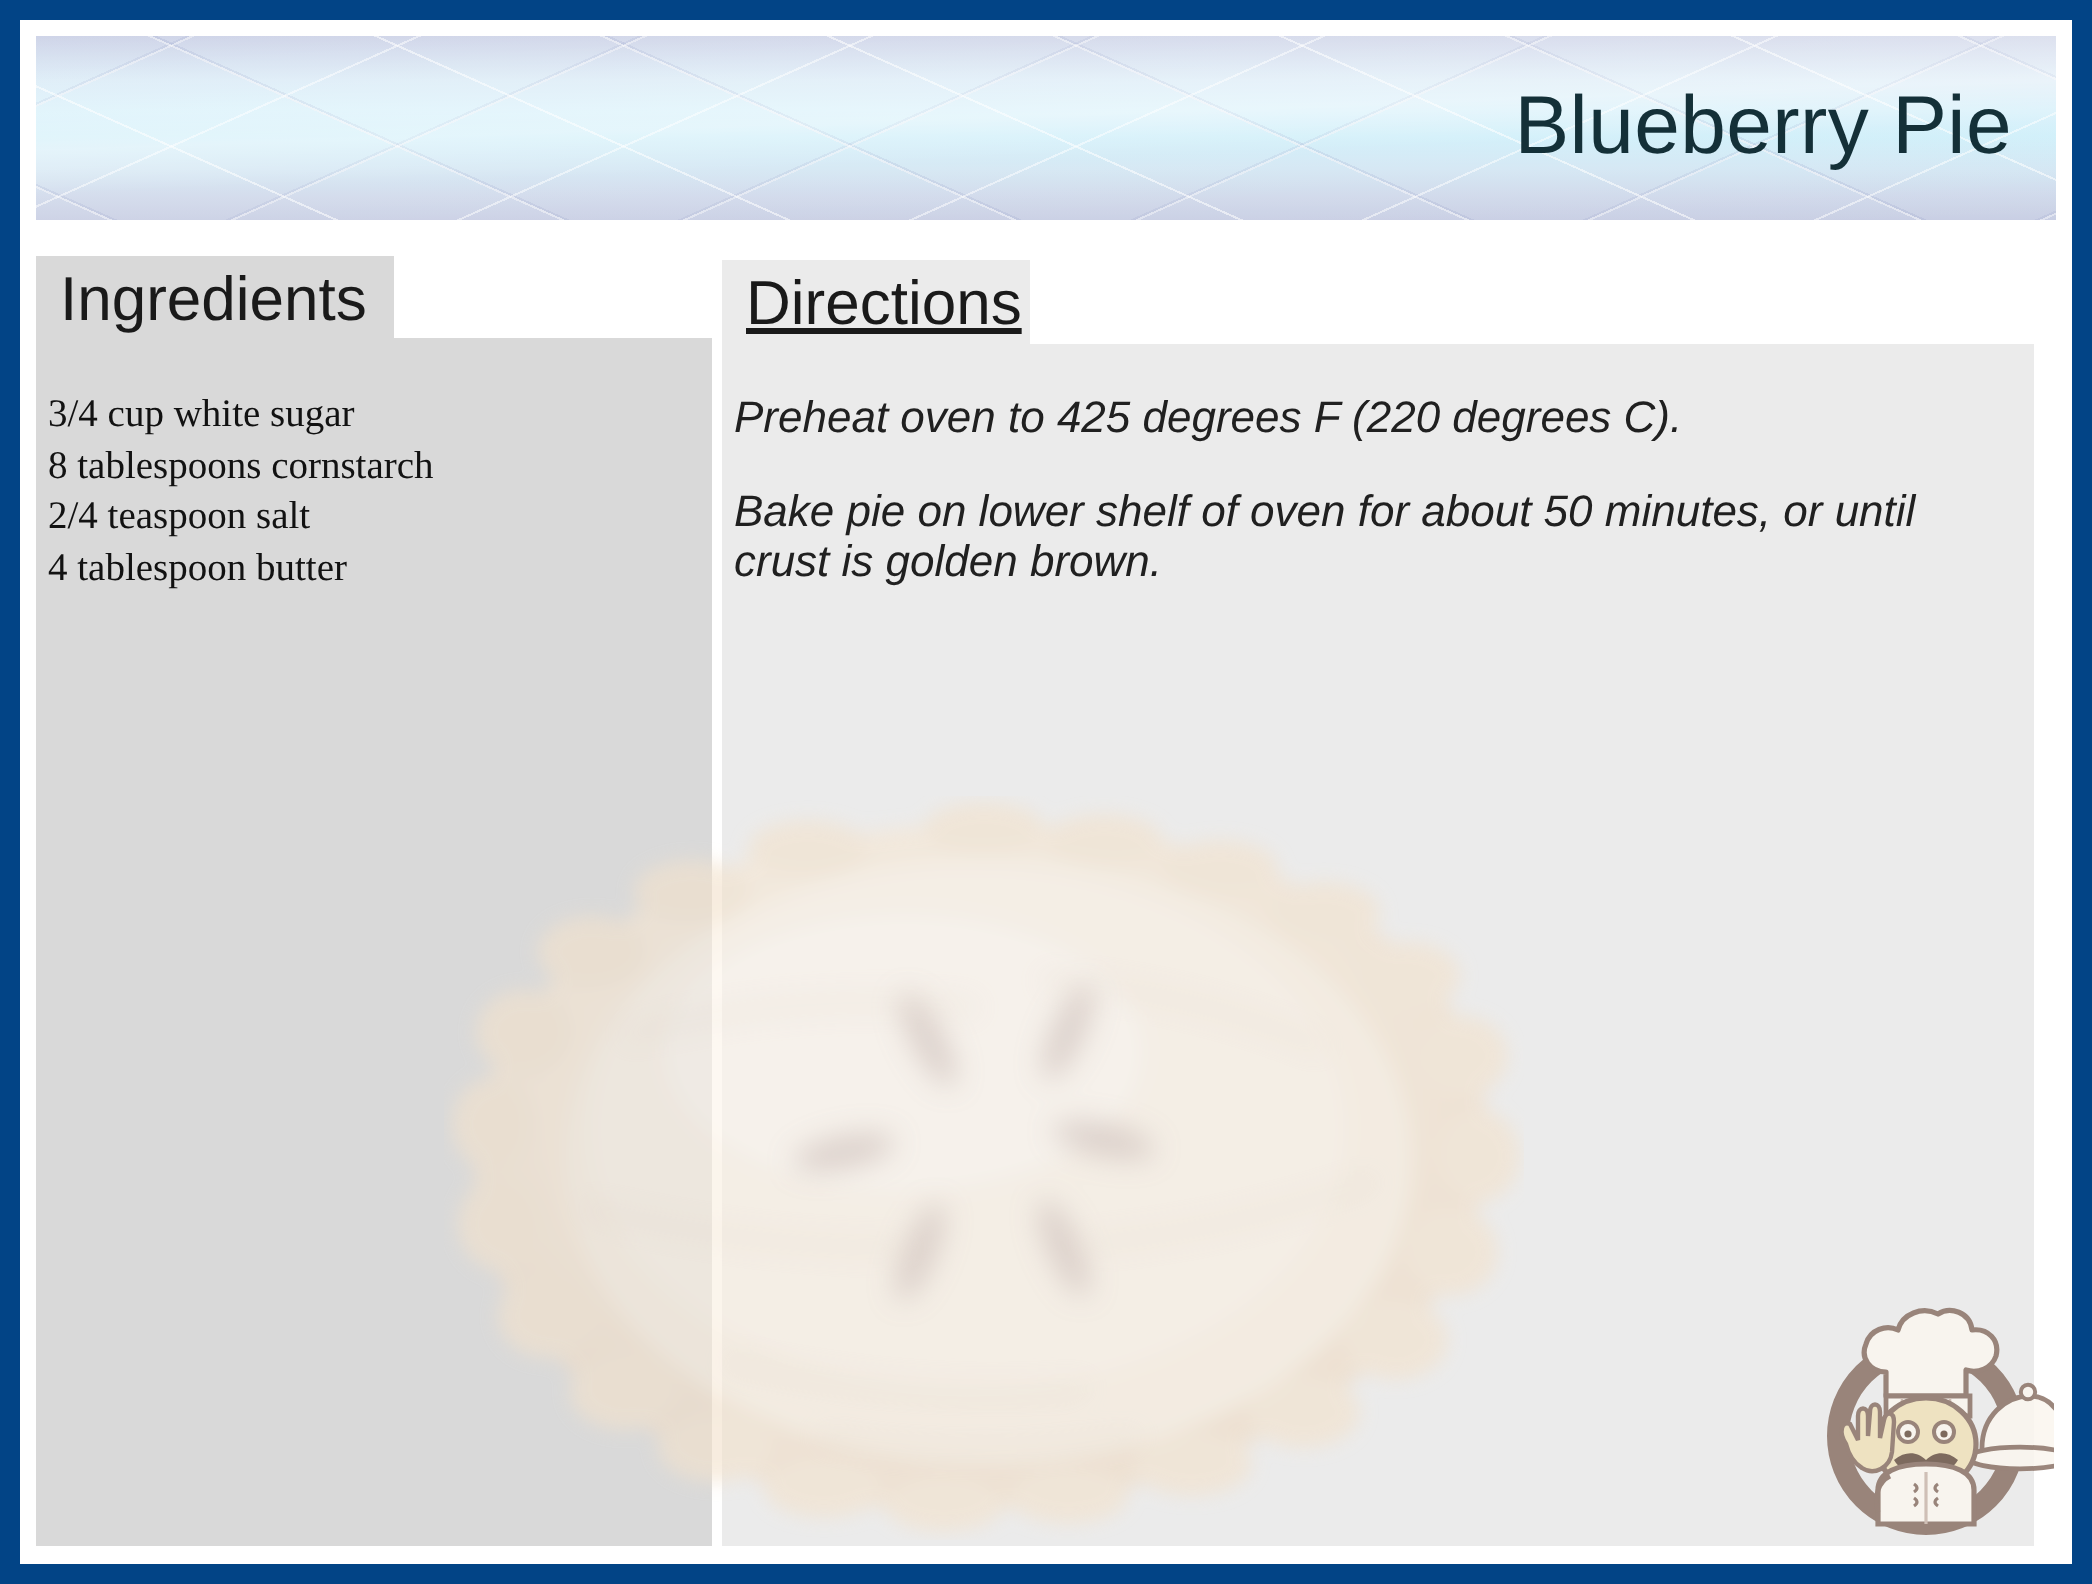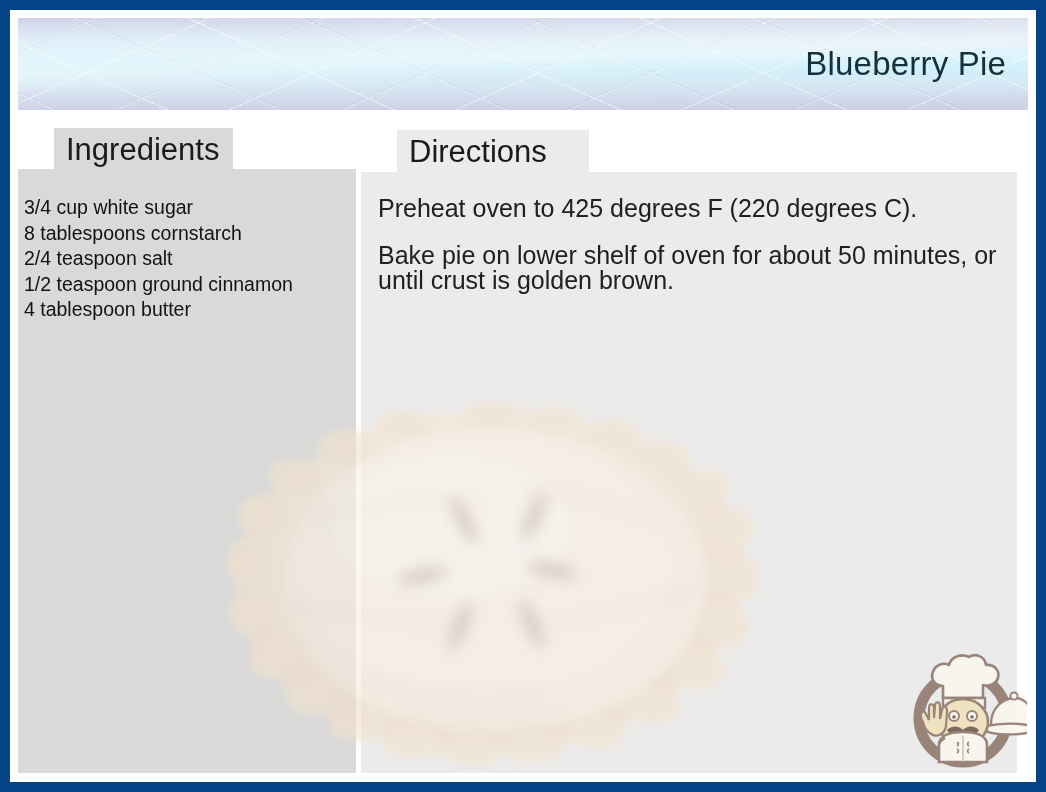--- a/index.html
+++ b/index.html
@@ -90,51 +90,51 @@
       rgba(255,255,255,0.30) 30%,
       rgba(255,255,255,0.45) 45%,
       rgba(255,255,255,0.12) 62%,
       rgba(255,255,255,0) 100%);
   }
   .banner-title {
     position: absolute;
     right: 22px;
     top: 50%;
     transform: translateY(-52%);
-    font-size: 33px;
+    font-size: 41px;
     line-height: 1;
     color: #143038;
     letter-spacing: 0.2px;
     white-space: nowrap;
   }
 
   
   .tab {
     position: absolute;
     font-size: 31px;
     line-height: 1;
     color: #1a1a1a;
     padding: 6px 14px 7px 12px;
     box-sizing: border-box;
     white-space: nowrap;
-    margin-left: 36px;
   }
   .tab-ingredients {
     left: 18px;
     top: 128px;
     width: 179px;
     height: 41px;
     background: #d9d9d9;
   }
   .tab-directions {
     left: 361px;
     top: 130px;
-    width: 192px;
+    width: 154px;
     height: 42px;
     background: #ebebeb;
+    text-decoration: underline;
   }
 
   
   .panel {
     position: absolute;
     box-sizing: border-box;
     overflow: hidden;
   }
   .panel-ingredients {
     left: 18px;
@@ -153,30 +153,32 @@
 
   .ingredient-list {
     position: relative;
     z-index: 3;
     margin: 0;
     padding: 26px 10px 0 6px;
     list-style: none;
     font-size: 19.5px;
     line-height: 25.6px;
     color: #121212;
+    font-family: Liberation Serif, serif;
   }
   .ingredient-list li { white-space: normal; }
 
   .directions-body {
     position: relative;
     z-index: 3;
-    padding: 24px 14px 0 17px;
-    font-size: 25px;
+    padding: 24px 14px 0 6px;
+    font-size: 22px;
     line-height: 25.6px;
     color: #202020;
+    font-style: italic;
   }
   .directions-body p {
     margin: 0 0 21px 0;
   }
   .directions-body p:last-child { margin-bottom: 1px; }
 
   
   .pie-watermark {
     position: absolute;
     left: 222px;
@@ -217,21 +219,20 @@
     <div class="banner-sheen"></div>
     <div class="banner-title">Blueberry Pie</div>
   </div>
 
   <div class="tab tab-ingredients">Ingredients</div>
   <div class="panel panel-ingredients">
     <ul class="ingredient-list">
       <li>3/4 cup white sugar</li>
       <li>8 tablespoons cornstarch</li>
       <li>2/4 teaspoon salt</li>
-      <li>1/2 teaspoon ground cinnamon</li>
       <li>4 tablespoon butter</li>
     </ul>
   </div>
 
   <div class="tab tab-directions">Directions</div>
   <div class="panel panel-directions">
     <div class="directions-body">
       <p>Preheat oven to 425 degrees F (220 degrees C).</p>
       <p>Bake pie on lower shelf of oven for about 50 minutes, or until crust is golden brown.</p>
     </div>

